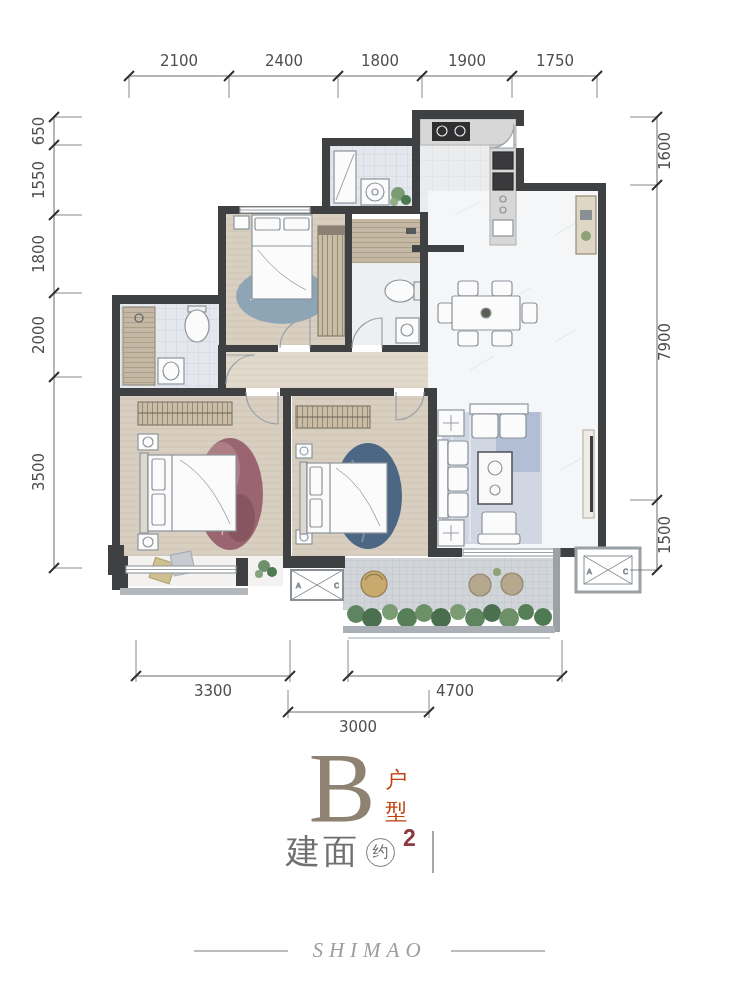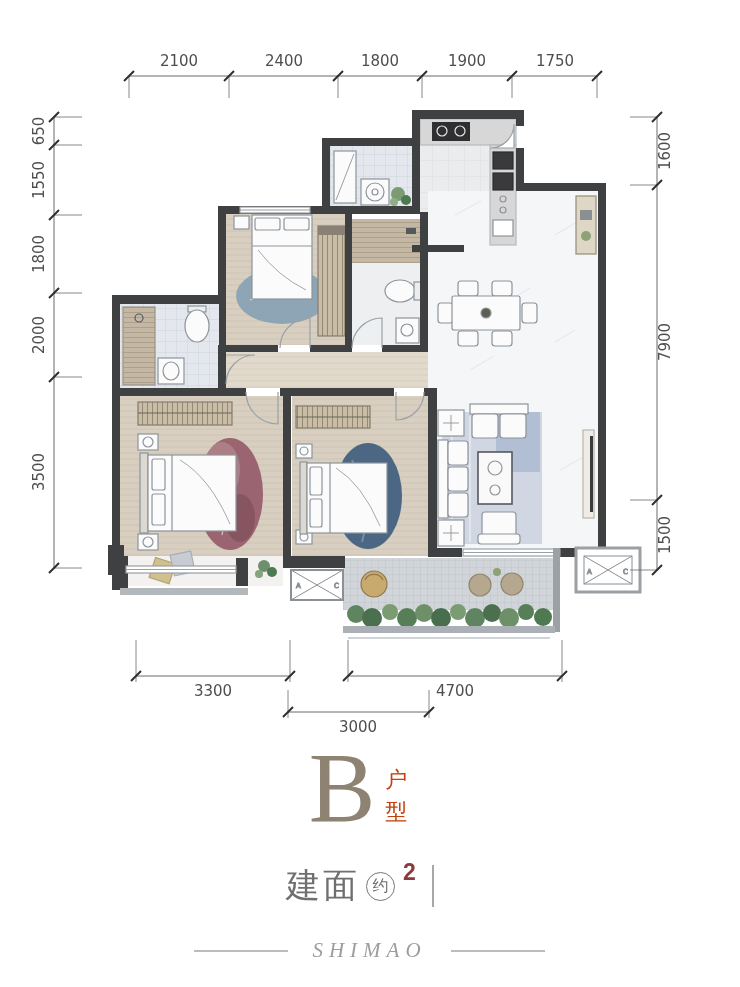--- a/index.html
+++ b/index.html
@@ -8,21 +8,21 @@
   svg{position:absolute;left:0;top:0;}
   .dim-text{font-family:"DejaVu Sans",sans-serif;font-size:15px;fill:#4e4e4e;}
   .ac-text{font-family:"DejaVu Sans",sans-serif;font-size:7px;fill:#7d8388;}
 
   
   .unit-block{position:absolute;top:748px;left:0;right:0;display:flex;justify-content:center;
               align-items:flex-start;gap:10px;transform:translateX(-10px);}
   .unit-b{font-family:"Liberation Serif",serif;font-size:100px;line-height:.8;color:#8e8372;}
   .unit-suffix{margin-top:16px;width:26px;font-size:22px;line-height:1.45;color:#c2410c;
                word-break:break-all;}
-  .area-row{position:absolute;top:850px;left:0;right:0;height:72px;display:flex;
+  .area-row{position:absolute;top:816px;left:0;right:0;height:72px;display:flex;
             justify-content:center;align-items:center;}
   .area-label{font-size:34px;color:#6f6f6f;letter-spacing:3px;}
   .area-circle{display:inline-flex;align-items:center;justify-content:center;width:27px;height:27px;
                border:1.5px solid #777;border-radius:50%;font-size:16px;color:#6f6f6f;margin:0 8px 0 6px;}
   .area-value{font-size:48px;font-weight:bold;color:#8b3a3e;letter-spacing:1px;}
   .area-exp{font-size:23px;font-weight:bold;color:#8b3a3e;vertical-align:super;position:relative;top:-14px;}
   .area-divider{width:2px;height:42px;background:#a8a8a8;margin:0 20px 0 16px;}
   .area-layout{font-size:34px;color:#6f6f6f;letter-spacing:2px;}
   .brand-row{position:absolute;top:938px;left:0;right:1px;display:flex;justify-content:center;
              align-items:center;}

